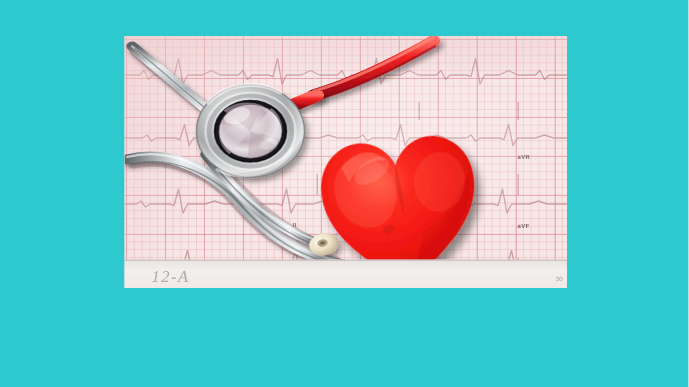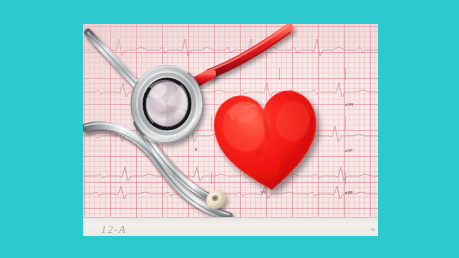--- a/index.html
+++ b/index.html
@@ -19,21 +19,21 @@
     overflow: hidden;
     background: #2ec9cf;
   }
 
   
   #photo {
     position: absolute;
     left: 83px;
     top: 24px;
     width: 295px;
-    height: 212px;
+    height: 168px;
     overflow: hidden;
     background: #f3dfe0;
   }
 
   
   .ecg-paper {
     position: absolute;
     inset: 0;
     background-color: #f7e6e6;
     background-image:

